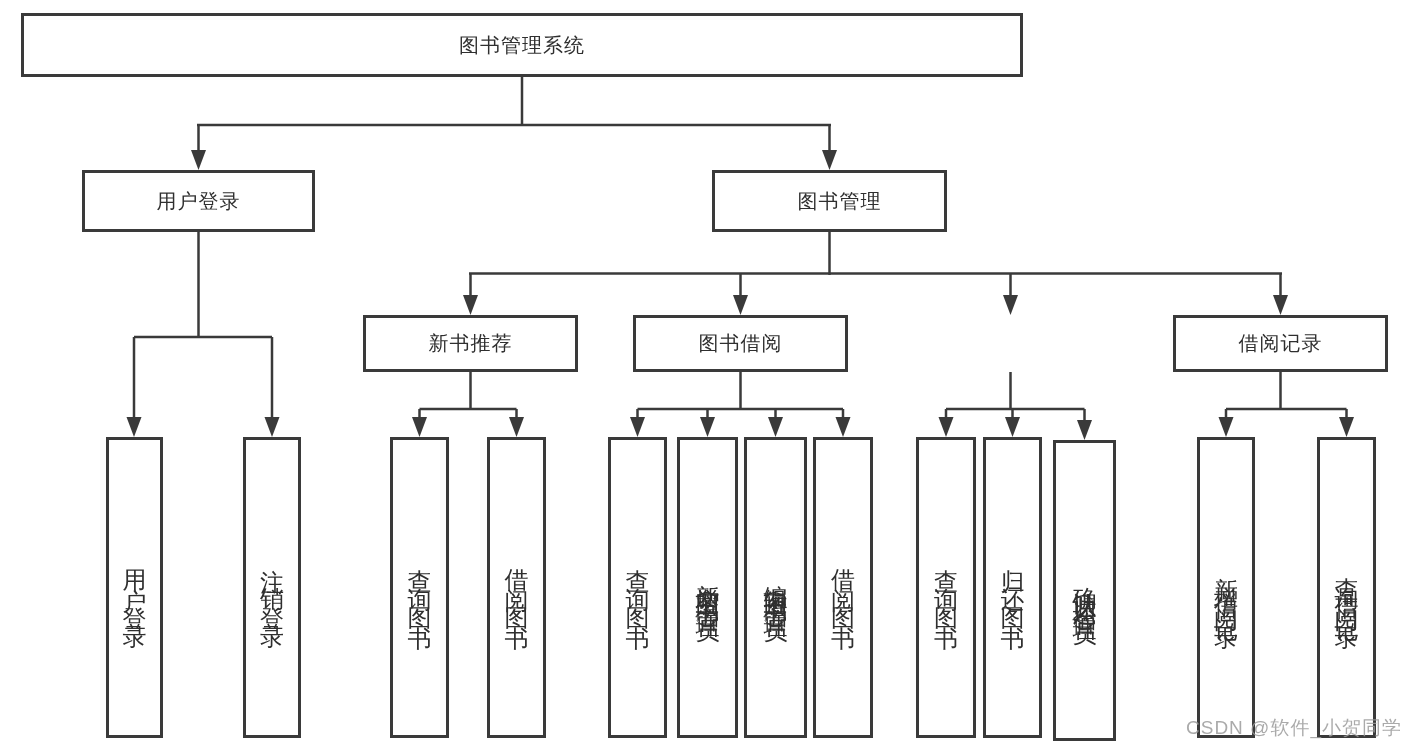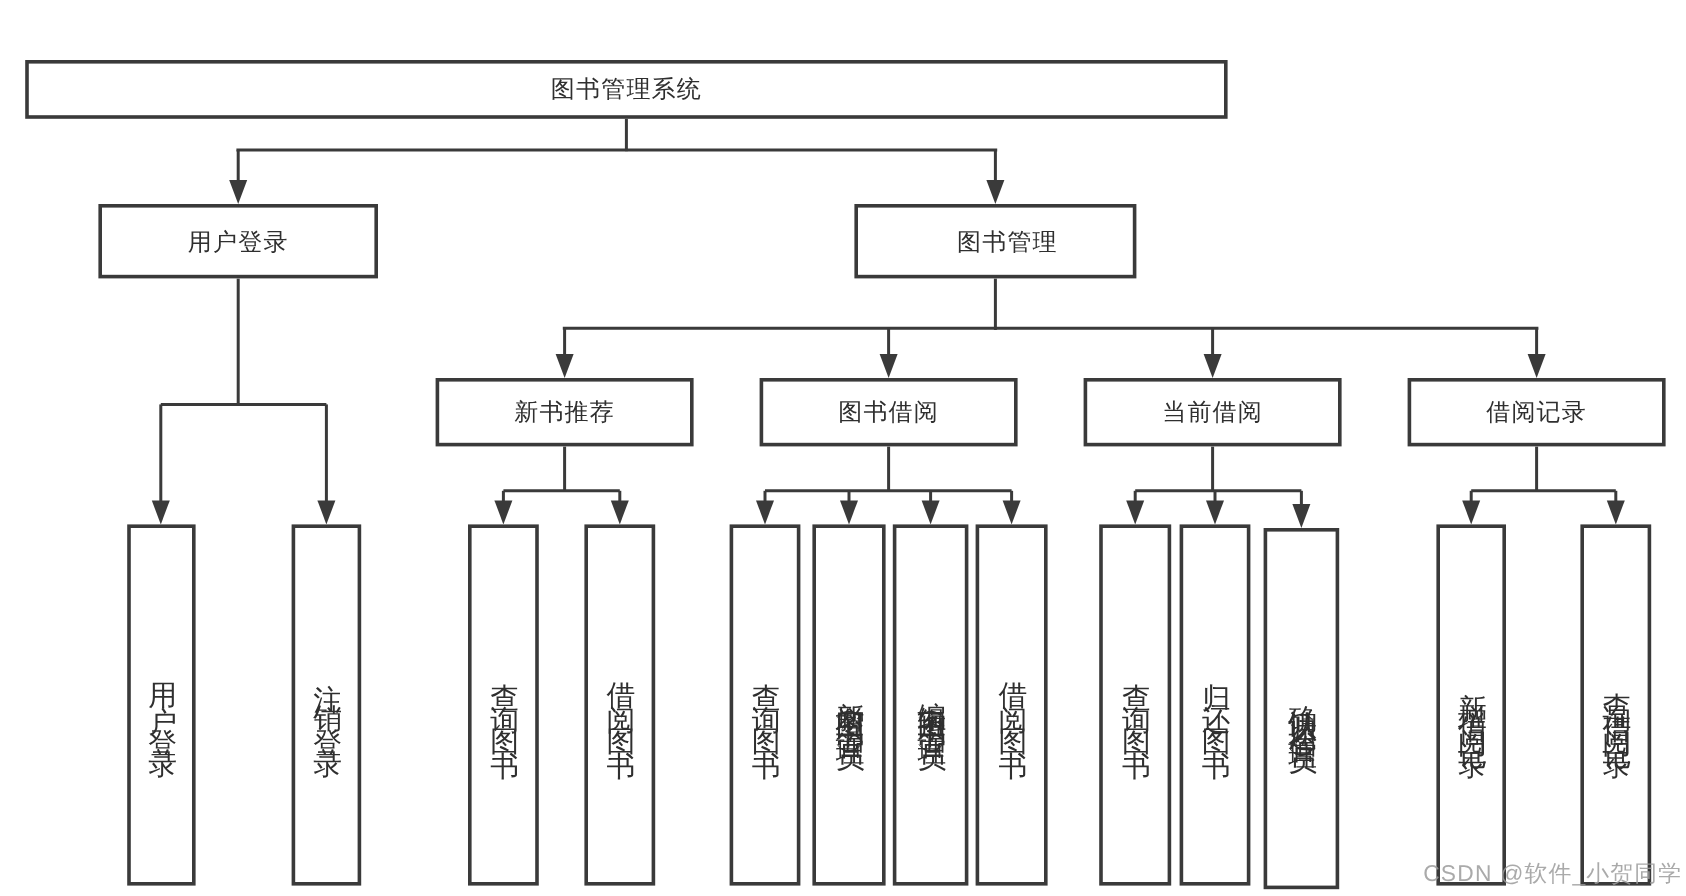--- a/index.html
+++ b/index.html
@@ -89,39 +89,36 @@
       <line x1="1012.5" y1="409" x2="1012.5" y2="420"></line>
       <polygon points="1005,417 1020,417 1012.5,437"></polygon>
       <line x1="1084.5" y1="409" x2="1084.5" y2="423"></line>
       <polygon points="1077,420 1092,420 1084.5,440"></polygon>
       <line x1="1226" y1="409" x2="1226" y2="420"></line>
       <polygon points="1218.5,417 1233.5,417 1226,437"></polygon>
       <line x1="1346.5" y1="409" x2="1346.5" y2="420"></line>
       <polygon points="1339,417 1354,417 1346.5,437"></polygon>
     </svg>
 
-  <div class="node" style="left:21px;top:13px;width:1002px;height:49px;margin-top:37px;">
+  <div class="node" style="left:21px;top:13px;width:1002px;height:64px;">
     <span>图书管理系统</span>
   </div>
 
   <div class="node" style="left:82px;top:170px;width:233px;height:62px;">
     <span>用户登录</span>
   </div>
   <div class="node" style="left:712px;top:170px;width:235px;height:62px;padding-left:20px;">
     <span>图书管理</span>
   </div>
 
   <div class="node" style="left:633px;top:315px;width:215px;height:57px;">
     <span>图书借阅</span>
   </div>
   <div class="node" style="left:363px;top:315px;width:215px;height:57px;">
     <span>新书推荐</span>
-  </div>
-  <div class="node" style="left:903px;top:315px;width:215px;height:57px;">
-    <span>当前借阅</span>
   </div>
   <div class="node" style="left:1173px;top:315px;width:215px;height:57px;">
     <span>借阅记录</span>
   </div>
 
   <div class="node leaf" style="left:106px;top:437px;width:57px;height:301px;">
     <span class="vtext sp-wide">用户登录</span>
   </div>
   <div class="node leaf" style="left:243px;top:437px;width:58px;height:301px;">
     <span class="vtext sp-wide">注销登录</span>

